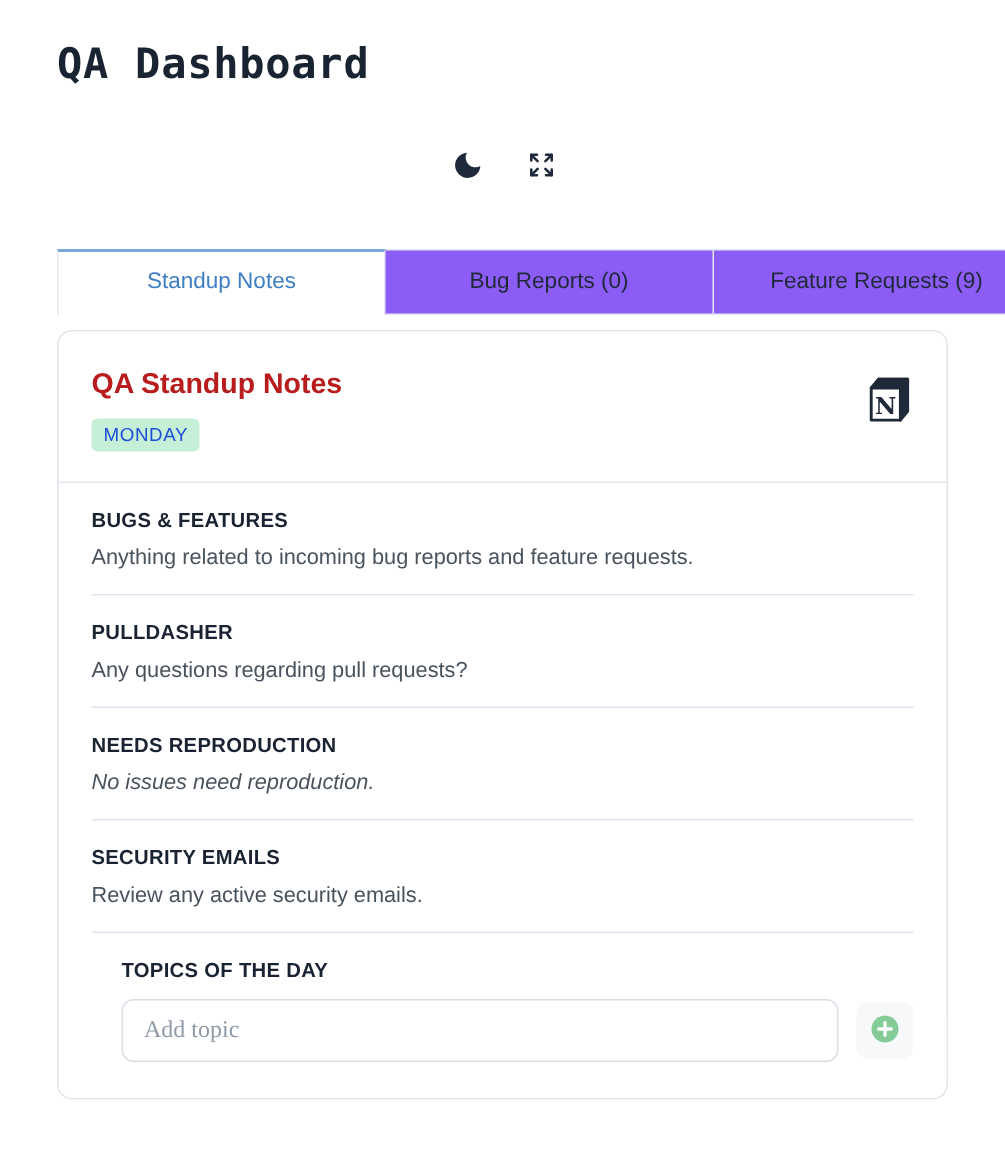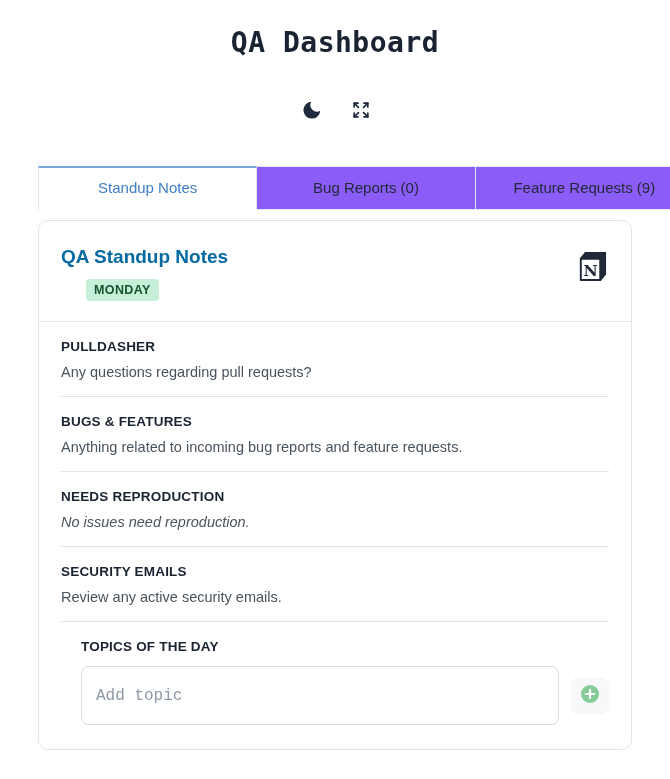--- a/index.html
+++ b/index.html
@@ -8,21 +8,21 @@
     width: 670px;
     height: 779px;
     font-family: "Liberation Sans", sans-serif;
     color: #1f2430;
     overflow: hidden;
   }
   .page { padding: 26px 38px 0 38px; }
 
   
   .page-title {
-    text-align: center;
+    text-align: left;
     font-family: "DejaVu Sans Mono", monospace;
     font-size: 28px;
     font-weight: 700;
     letter-spacing: 0.5px;
     color: #1a2332;
     margin-bottom: 38px;
   }
 
   
   .toolbar {
@@ -75,33 +75,32 @@
   .card-header {
     display: flex;
     justify-content: space-between;
     align-items: flex-start;
     padding: 25px 22px 20px 22px;
     border-bottom: 1px solid #e3e8ee;
   }
   .card-title {
     font-size: 19px;
     font-weight: 700;
-    color: #0369a1;
+    color: #b91c1c;
     margin-bottom: 11px;
   }
   .badge {
     display: inline-block;
     background: #c5efd6;
-    color: #14532d;
+    color: #1d4ed8;
     font-size: 12.5px;
-    font-weight: 700;
+    font-weight: 400;
     letter-spacing: 0.4px;
     padding: 4px 8px;
     border-radius: 4px;
-    margin-left: 25px;
   }
   .notion-icon { margin-top: 2px; }
 
   .card-content { padding: 0 22px 24px 22px; }
   .section {
     padding: 17px 0 16px 0;
     border-bottom: 1px solid #dde5ef;
   }
   .section-heading {
     font-size: 13.5px;
@@ -115,26 +114,26 @@
 
   .topics-section { padding: 17px 0 0 0; border-bottom: none; margin-left: 20px; }
   .topic-row {
     display: flex;
     align-items: center;
     gap: 12px;
     margin-top: 12px;
   }
   .topic-input {
     flex: 1;
-    height: 59px;
+    height: 42px;
     border: 1px solid #d9dee6;
     border-radius: 8px;
     padding: 0 14px;
     font-size: 16px;
-    font-family: Liberation Mono, monospace;
+    font-family: Liberation Serif, serif;
     color: #6d28d9;
     outline: none;
   }
   .topic-input::placeholder { color: #8e99a7; }
   .add-topic-btn {
     width: 38px;
     height: 38px;
     border: none;
     border-radius: 8px;
     background: #f6f8fa;
@@ -194,27 +193,27 @@
           <path d="M7 11 L12 5 L32 5 L27 11 Z" fill="#1f2937" stroke="#1f2937" stroke-width="2" stroke-linejoin="round"></path>
           <rect x="7" y="11" width="20" height="22" fill="#ffffff" stroke="#1f2937" stroke-width="2" stroke-linejoin="round"></rect>
           <text x="17" y="28.5" font-family="DejaVu Serif, serif" font-size="16" font-weight="bold" fill="#1f2937" text-anchor="middle">N</text>
         </svg>
       </span>
     </div>
 
     <div class="card-content">
 
       <div class="section">
+        <div class="section-heading">BUGS &amp; FEATURES</div>
+        <div class="section-body">Anything related to incoming bug reports and feature requests.</div>
+      </div>
+
+      <div class="section">
         <div class="section-heading">PULLDASHER</div>
         <div class="section-body">Any questions regarding pull requests?</div>
-      </div>
-
-      <div class="section">
-        <div class="section-heading">BUGS &amp; FEATURES</div>
-        <div class="section-body">Anything related to incoming bug reports and feature requests.</div>
       </div>
 
       <div class="section">
         <div class="section-heading">NEEDS REPRODUCTION</div>
         <div class="section-body italic">No issues need reproduction.</div>
       </div>
 
       <div class="section">
         <div class="section-heading">SECURITY EMAILS</div>
         <div class="section-body">Review any active security emails.</div>

